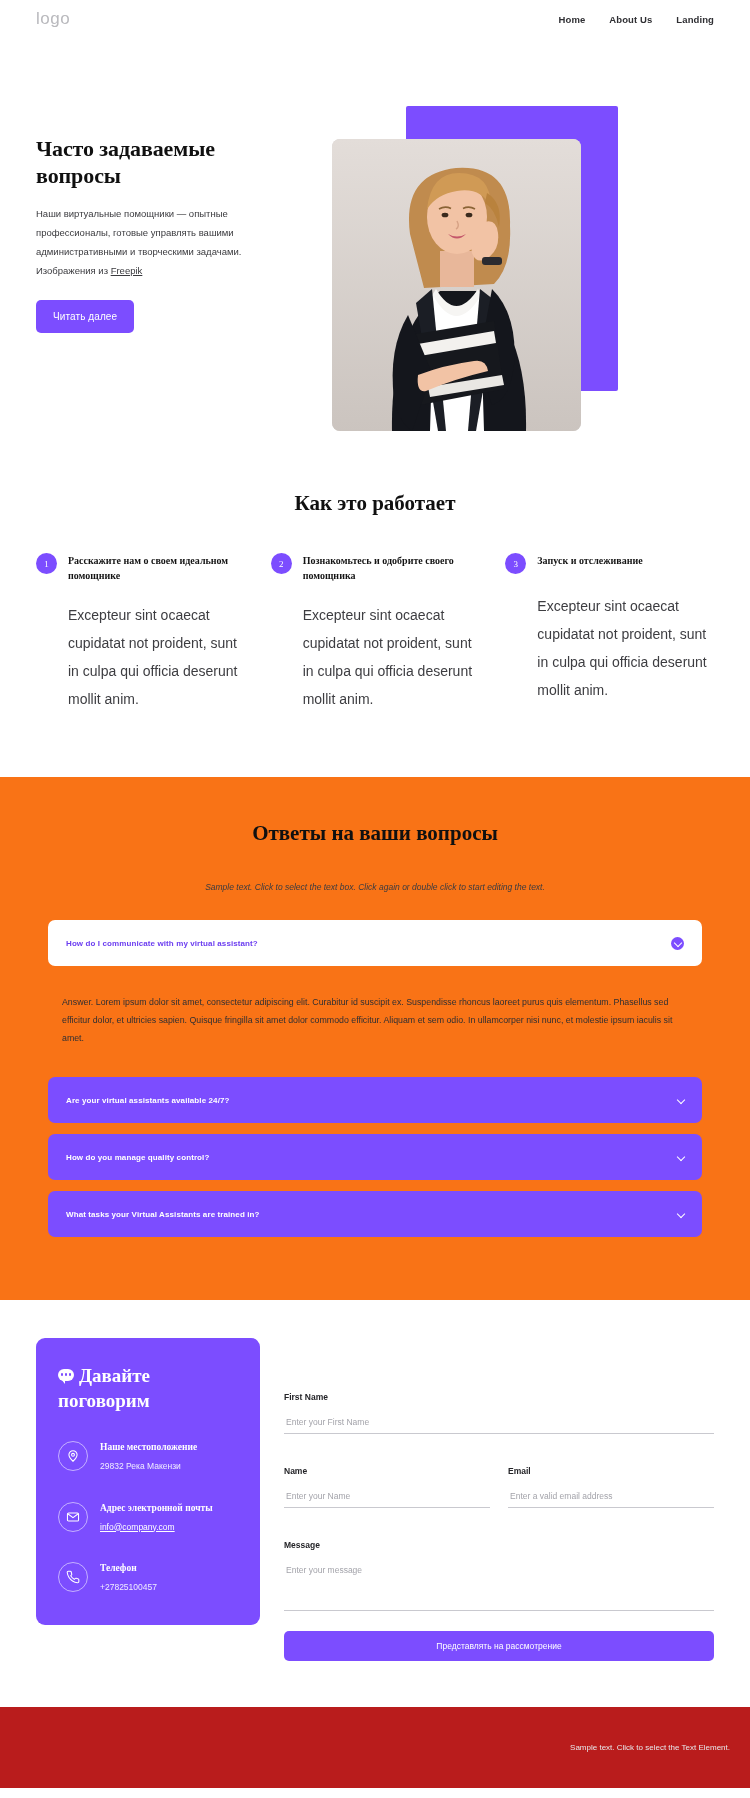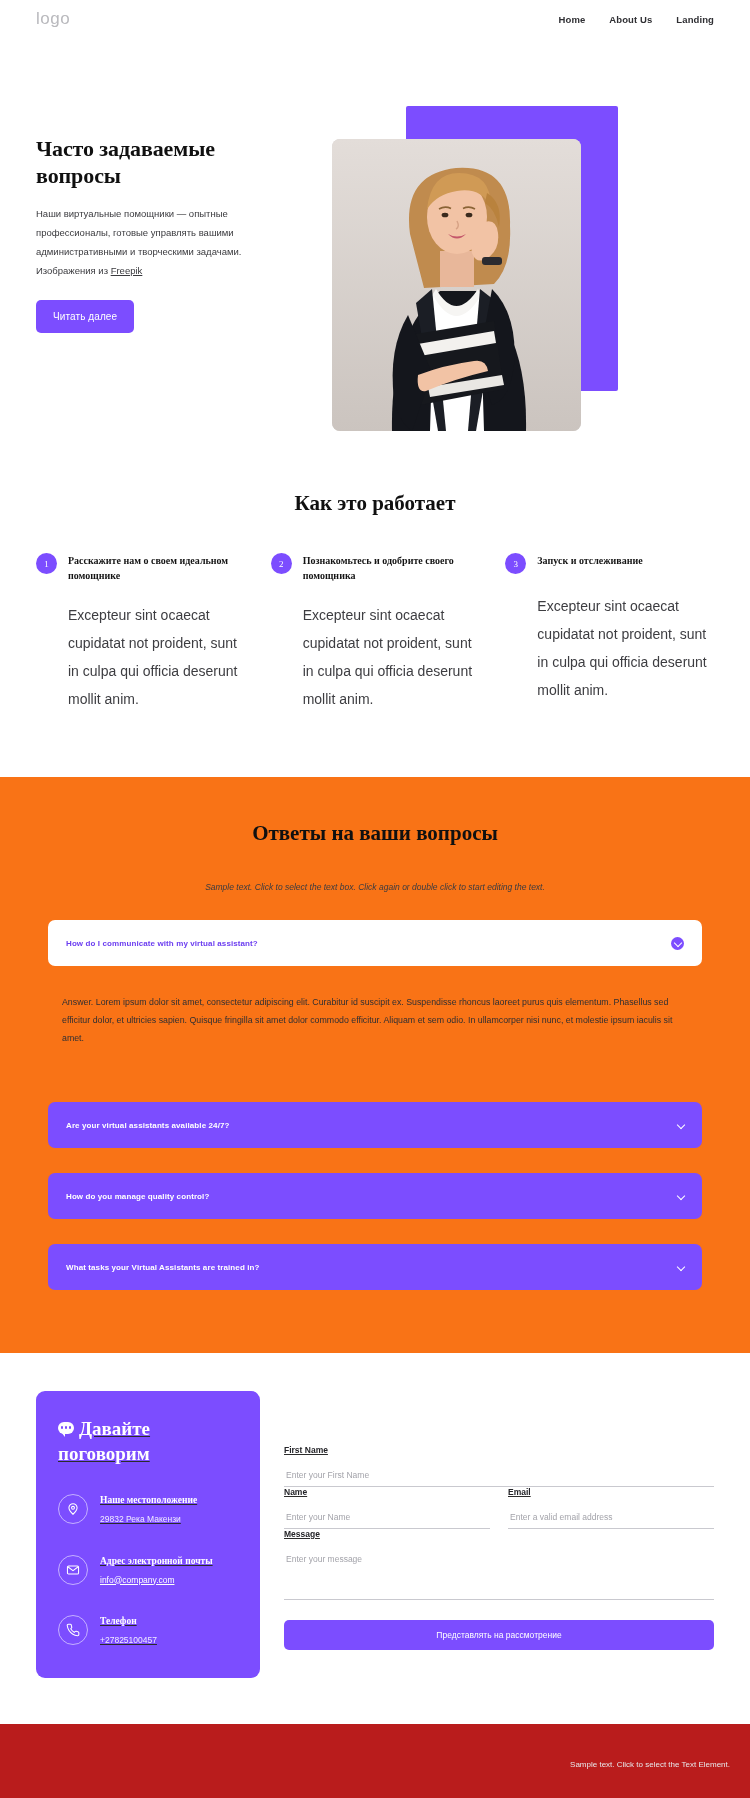--- a/index.html
+++ b/index.html
@@ -141,21 +141,20 @@
   }
   .acc {
     border-radius: 7px;
     display: flex;
     align-items: center;
     justify-content: space-between;
     padding: 0 18px;
     height: 46px;
     margin-bottom: 11px;
     cursor: pointer;
-    margin-top: 25px;
   }
   .acc-open { background: #ffffff; }
   .acc-closed { background: #7c4dff; }
   .acc-q { font-size: 8px; font-weight: 700; letter-spacing: .1px; }
   .acc-open .acc-q { color: #6c3ef0; }
   .acc-closed .acc-q { color: #ffffff; }
   .chev-circle {
     width: 13px; height: 13px; border-radius: 50%;
     background: #7c4dff;
     display: flex; align-items: center; justify-content: center;
@@ -176,21 +175,20 @@
     color: #2f2f33;
   }
 
   
   .contact {
     background: #ffffff;
     padding: 38px 36px 46px;
     display: flex;
     gap: 24px;
     align-items: flex-start;
-    text-decoration: underline;
   }
   .contact-card {
     width: 224px;
     background: #7c4dff;
     border-radius: 9px;
     padding: 26px 22px 30px;
     color: #fff;
     flex: 0 0 auto;
   }
   .contact-card h2 {
@@ -227,21 +225,21 @@
     width: 30px; height: 30px; border-radius: 50%;
     border: 1px solid rgba(255,255,255,.55);
     display: flex; align-items: center; justify-content: center;
   }
   .c-ico svg { display: block; }
   .c-label { font-size: 9.5px; font-weight: 700; line-height: 1.45; font-family: "Liberation Serif", serif; }
   .c-val { font-size: 8.5px; margin-top: 5px; color: #f1ecff; line-height: 1.6; }
   .c-val a { color: #ffffff; text-decoration: underline; }
 
   .form { flex: 1; padding-top: 54px; }
-  .form-row { display: flex; gap: 18px; margin-bottom: 0; }
+  .form-row { display: flex; gap: 18px; margin-bottom: 32px; }
   .field { flex: 1; }
   .field label {
     display: block;
     font-size: 8.5px;
     font-weight: 700;
     color: #242428;
     margin-bottom: 9px;
   }
   .field input, .field textarea {
     width: 100%;

